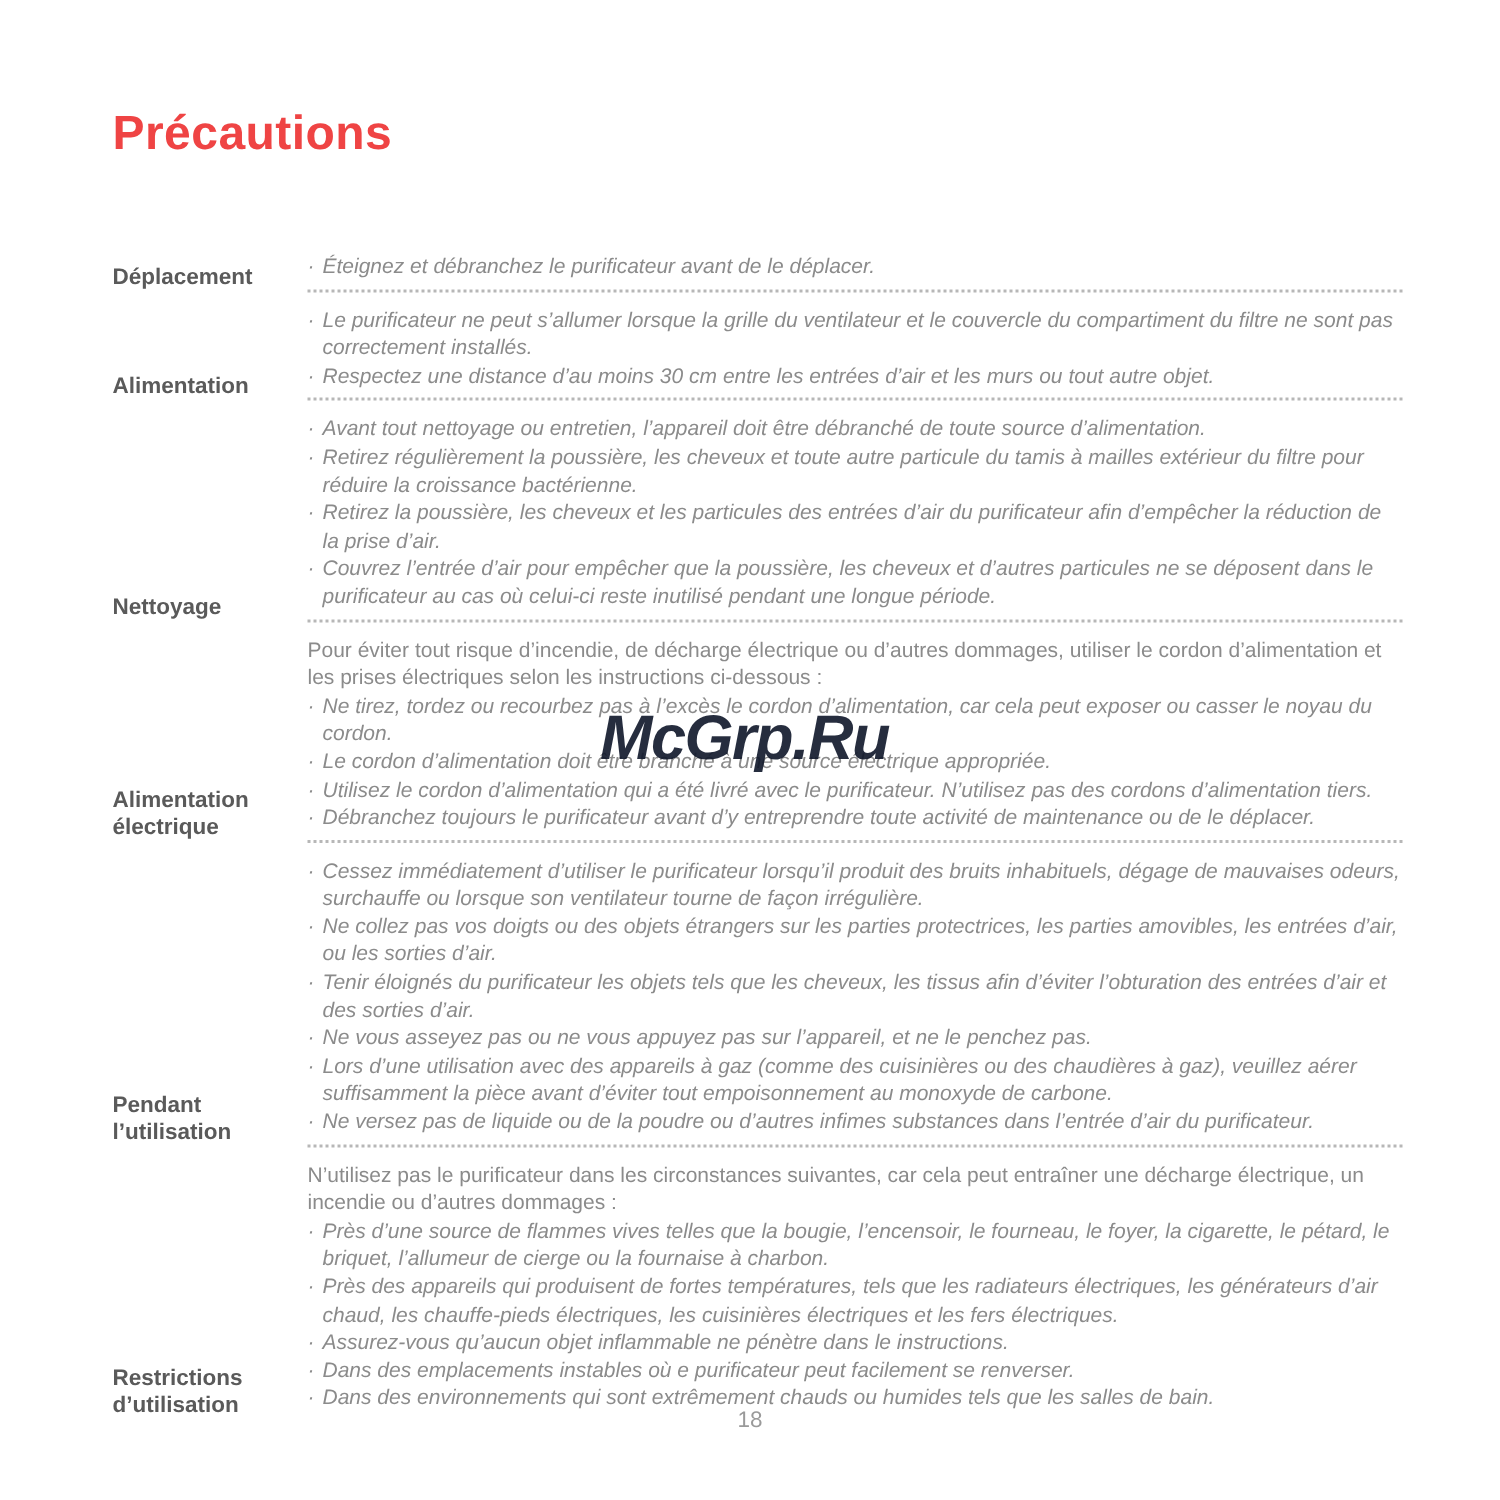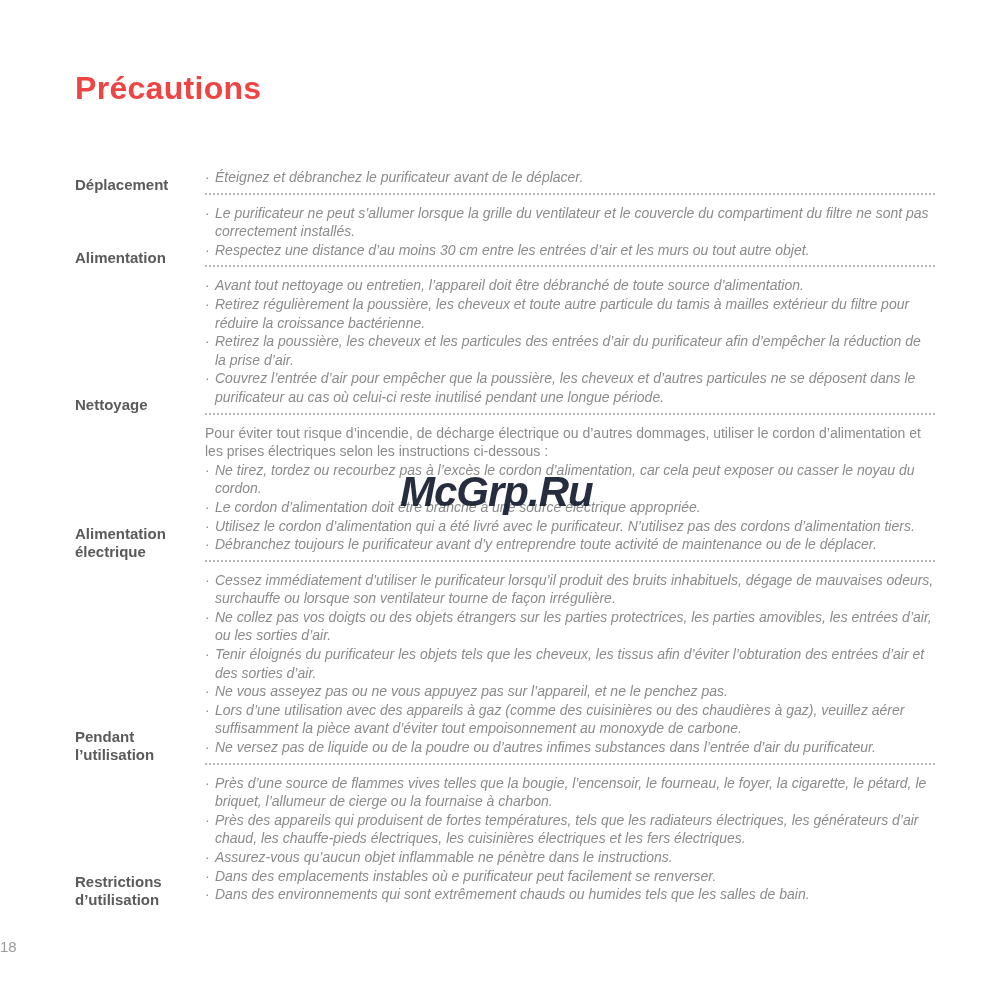--- a/index.html
+++ b/index.html
@@ -81,21 +81,21 @@
     letter-spacing: -1px;
     opacity: 0.9;
     white-space: nowrap;
     pointer-events: none;
   }
   .page-number {
     position: absolute;
     left: 0;
     right: 0;
     top: 938px;
-    text-align: left;
+    text-align: center;
     font-size: 15px;
     color: #9a9a9a;
   }
 </style>
 </head>
 <body>
 
 <div class="page">
   <h1 class="title">Précautions</h1>
   <div class="sections" id="sections">
@@ -138,20 +138,21 @@
           <p class="bullet"><span class="bullet-marker">·</span><span>Ne collez pas vos doigts ou des objets étrangers sur les parties protectrices, les parties amovibles, les entrées d’air, ou les sorties d’air.</span></p>
           <p class="bullet"><span class="bullet-marker">·</span><span>Tenir éloignés du purificateur les objets tels que les cheveux, les tissus afin d’éviter l’obturation des entrées d’air et des sorties d’air.</span></p>
           <p class="bullet"><span class="bullet-marker">·</span><span>Ne vous asseyez pas ou ne vous appuyez pas sur l’appareil, et ne le penchez pas.</span></p>
           <p class="bullet"><span class="bullet-marker">·</span><span>Lors d’une utilisation avec des appareils à gaz (comme des cuisinières ou des chaudières à gaz), veuillez aérer suffisamment la pièce avant d’éviter tout empoisonnement au monoxyde de carbone.</span></p>
           <p class="bullet"><span class="bullet-marker">·</span><span>Ne versez pas de liquide ou de la poudre ou d’autres infimes substances dans l’entrée d’air du purificateur.</span></p>
         </div>
       </div>
       <div class="section">
         <div class="section-label">Restrictions d’utilisation</div>
         <div class="section-content">
+          <p class="intro"><span>N’utilisez pas le purificateur dans les circonstances suivantes, car cela peut entraîner une décharge électrique, un incendie ou d’autres dommages :</span></p>
           <p class="bullet"><span class="bullet-marker">·</span><span>Près d’une source de flammes vives telles que la bougie, l’encensoir, le fourneau, le foyer, la cigarette, le pétard, le briquet, l’allumeur de cierge ou la fournaise à charbon.</span></p>
           <p class="bullet"><span class="bullet-marker">·</span><span>Près des appareils qui produisent de fortes températures, tels que les radiateurs électriques, les générateurs d’air chaud, les chauffe-pieds électriques, les cuisinières électriques et les fers électriques.</span></p>
           <p class="bullet"><span class="bullet-marker">·</span><span>Assurez-vous qu’aucun objet inflammable ne pénètre dans le instructions.</span></p>
           <p class="bullet"><span class="bullet-marker">·</span><span>Dans des emplacements instables où e purificateur peut facilement se renverser.</span></p>
           <p class="bullet"><span class="bullet-marker">·</span><span>Dans des environnements qui sont extrêmement chauds ou humides tels que les salles de bain.</span></p>
         </div>
       </div>
     </div>
   <div class="watermark" style="color: #0f172a;">McGrp.Ru</div>
   <div class="page-number">18</div>

